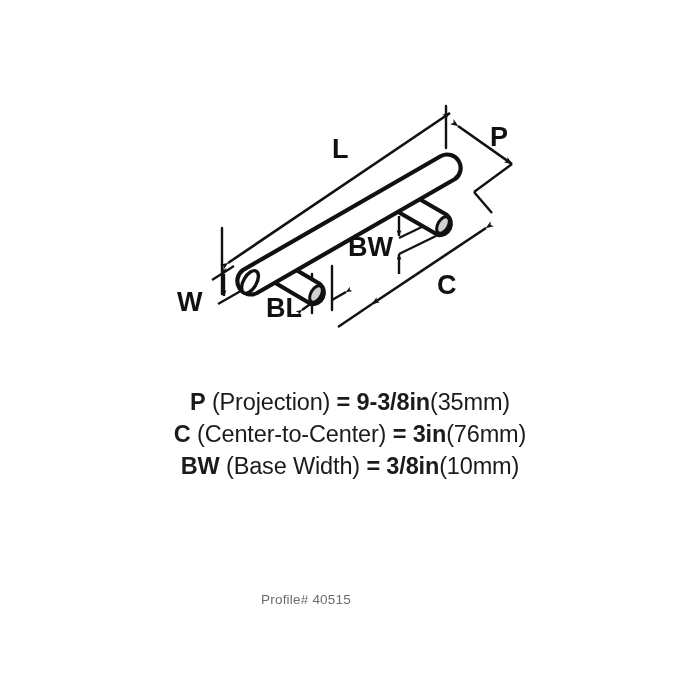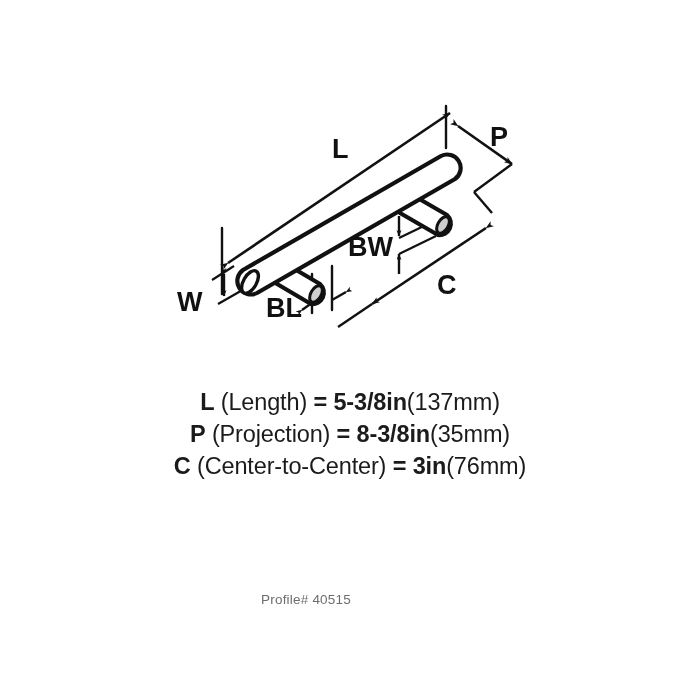--- a/index.html
+++ b/index.html
@@ -174,32 +174,32 @@
           </g>
 
         </g>
 
       </g>
     </svg>
   </div>
 
   <div id="spec-list">
 
+
+
     <div class="spec-line">
-      <span class="code">L</span><span class="name"> (Length) </span><span class="eq">= </span><span class="inch">5-3/8in</span><span class="mm">(137mm)</span>
-    </div>
-
-
-    <div class="spec-line">
-      <span class="code">P</span><span class="name"> (Projection) </span><span class="eq">= </span><span class="inch">8-3/8in</span><span class="mm">(35mm)</span>
+      <span class="code">P</span><span class="name"> (Projection) </span><span class="eq">= </span><span class="inch">9-3/8in</span><span class="mm">(35mm)</span>
     </div>
 
     <div class="spec-line">
       <span class="code">C</span><span class="name"> (Center-to-Center) </span><span class="eq">= </span><span class="inch">3in</span><span class="mm">(76mm)</span>
     </div>
 
 
+    <div class="spec-line">
+      <span class="code">BW</span><span class="name"> (Base Width) </span><span class="eq">= </span><span class="inch">3/8in</span><span class="mm">(10mm)</span>
+    </div>
 
   </div>
 
   <div id="profile-number">Profile# 40515</div>
 
 </div>
 
 </body></html>

